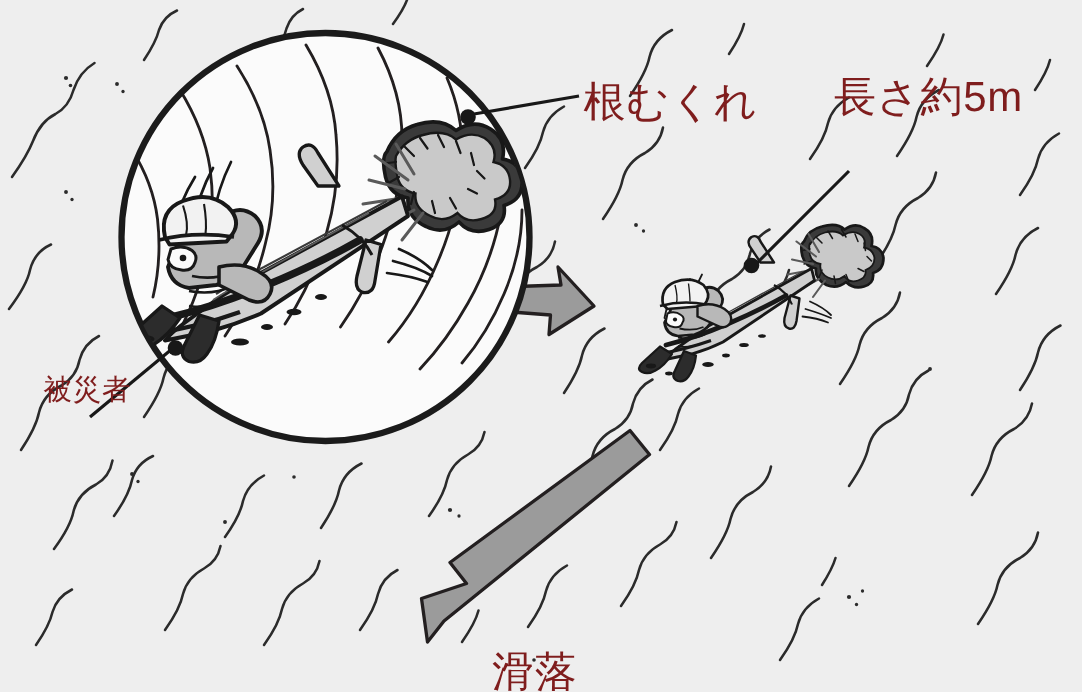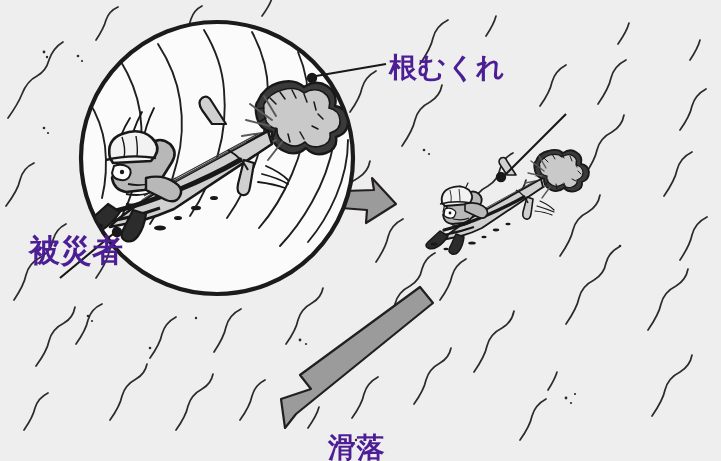--- a/index.html
+++ b/index.html
@@ -6,30 +6,30 @@
   body{
     width:721px;height:461px;
     background:#eeeeee;
     font-family:"Liberation Sans","DejaVu Sans",sans-serif;
     overflow:hidden;
     position:relative;
   }
   #stage{position:absolute;left:0;top:0;width:721px;height:461px;}
   .lbl{
     position:absolute;
-    color:#4c1d95;
+    color:#7f1d1d;
     white-space:nowrap;
     line-height:1.16;
-    font-weight:700;
+    font-weight:400;
     letter-spacing:0.5px;
   }
   #lbl-ne-mukure{left:389px;top:52px;font-size:28px;}
   #lbl-tentouboku{left:538px;top:46px;font-size:28px;}
   #lbl-tentouboku .l2{display:block;margin-left:18px;margin-top:3px;}
-  #lbl-hisaisha{left:29px;top:233px;font-size:31px;}
+  #lbl-hisaisha{left:29px;top:250px;font-size:19px;}
   #lbl-kassraku{left:328px;top:432px;font-size:28px;}
   svg{display:block;}
 </style>
 </head>
 <body>
 
 <div id="stage">
 <svg width="721" height="461" viewBox="0 0 721 461">
   <defs>
     <clipPath id="circClip">
@@ -297,20 +297,21 @@
     <circle cx="501" cy="177" r="5.2"></circle>
   </g>
 </svg>
 </div>
 
 <div class="lbl" id="lbl-ne-mukure">
   <span>根むくれ</span>
 </div>
 
 <div class="lbl" id="lbl-tentouboku">
+  <span class="l2">長さ約5m</span>
 </div>
 
 <div class="lbl" id="lbl-hisaisha">
   <span>被災者</span>
 </div>
 
 <div class="lbl" id="lbl-kassraku">
   <span>滑落</span>
 </div>
 

